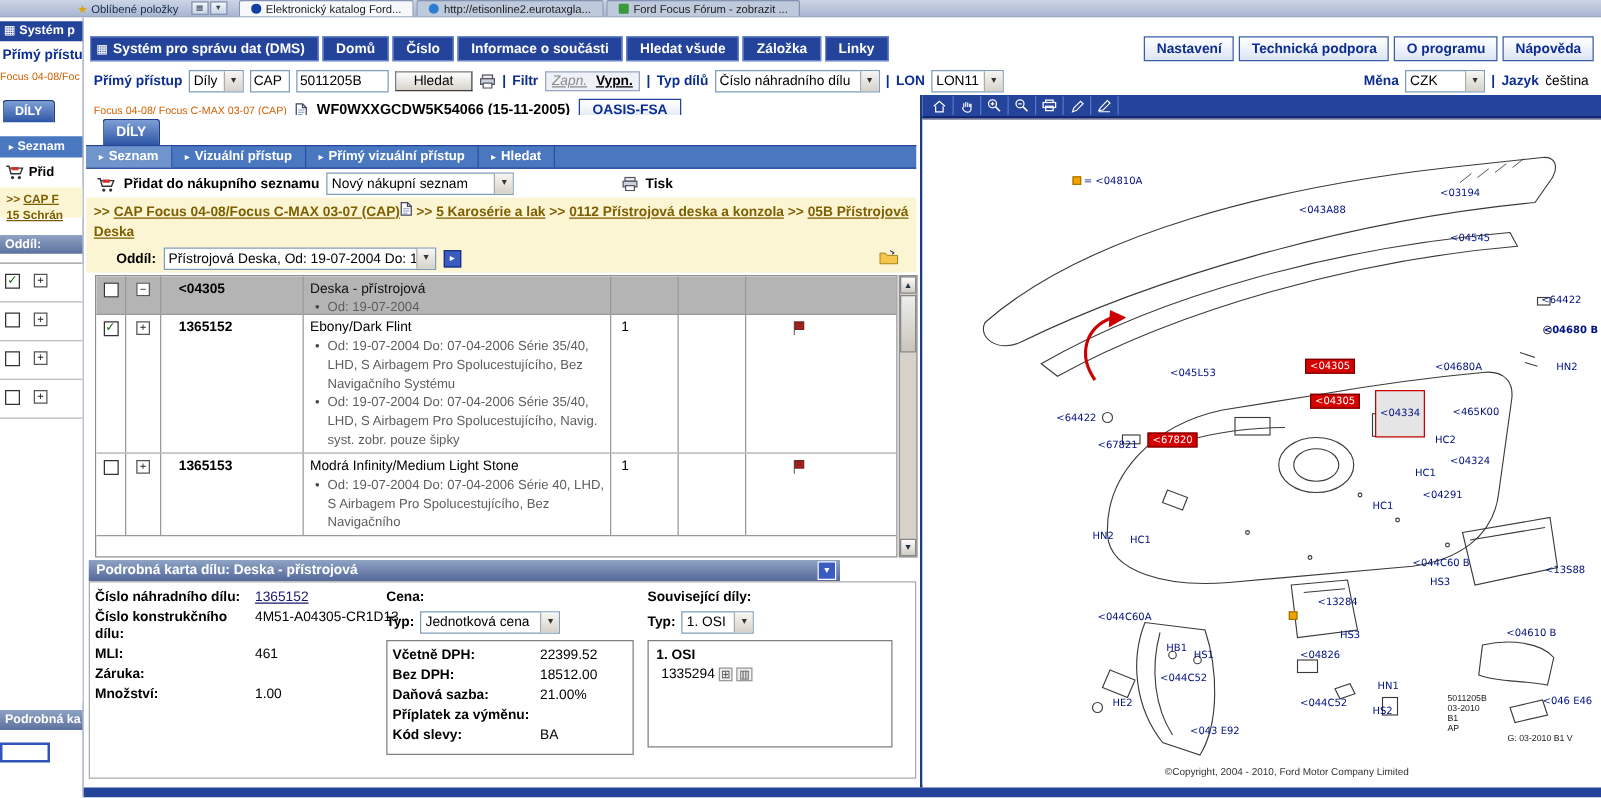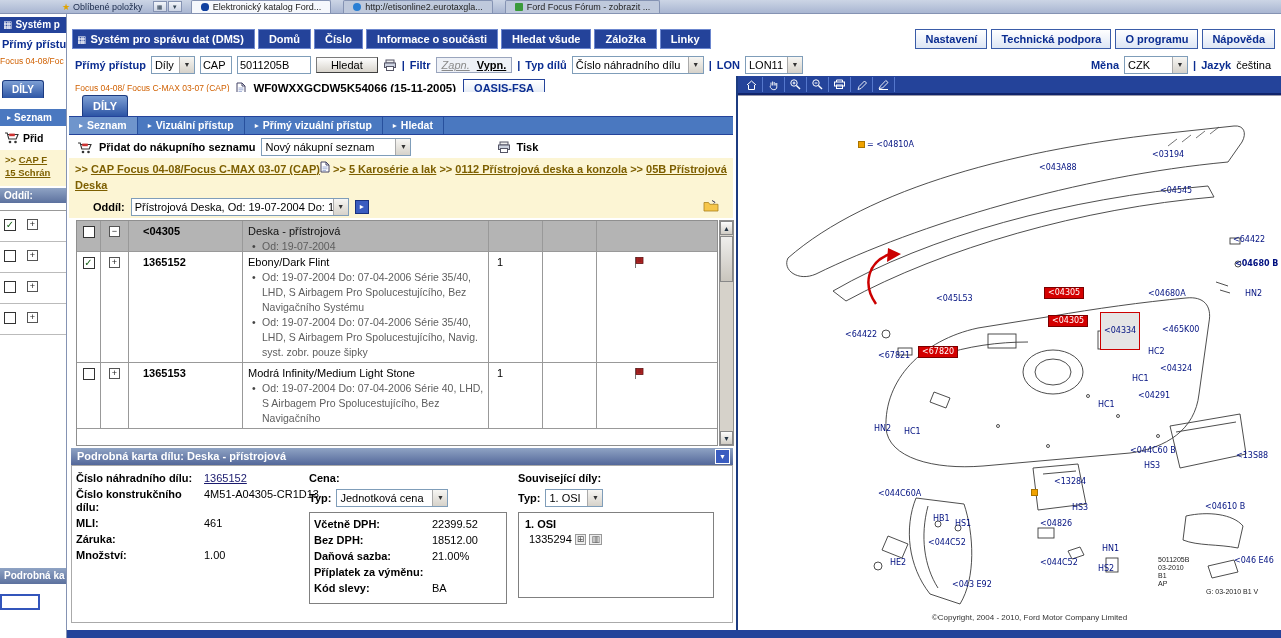--- a/index.html
+++ b/index.html
@@ -5,36 +5,36 @@
 *{margin:0;padding:0;box-sizing:border-box}
 html,body{width:1281px;height:638px}
 body{position:relative;overflow:hidden;background:#fff;font-family:"Liberation Sans","DejaVu Sans",sans-serif;font-size:11px;color:#000}
 
 
 .bstrip{position:absolute;left:0;top:0;width:1281px;height:14px;background:linear-gradient(#ccd5e5,#a9b6d2);border-bottom:1px solid #8593b3;display:flex;align-items:flex-end;font-size:9px}
 .fav{display:flex;align-items:center;gap:3px;margin:0 10px 1px 62px;color:#1a2a4a;white-space:nowrap}
 .star{color:#e0a400;font-size:9px;line-height:9px}
 .mini{width:14px;height:11px;border:1px solid #8593b3;background:linear-gradient(#f2f5fa,#ccd4e4);margin:0 1px 1px 0;font-size:6px;text-align:center;line-height:10px;color:#345}
 #btabs{display:flex;align-items:flex-end;margin-left:8px}
-.btab{height:13px;display:flex;align-items:center;gap:4px;padding:0 9px;border:1px solid #8593b3;border-bottom:none;border-radius:2px 2px 0 0;background:#bfc9dc;color:#222;white-space:nowrap;margin-right:12px;max-width:185px;overflow:hidden}
+.btab{height:13px;display:flex;align-items:center;gap:4px;padding:0 9px;border:1px solid #8593b3;border-bottom:none;border-radius:2px 2px 0 0;background:#bfc9dc;color:#222;white-space:nowrap;margin-right:2px;max-width:185px;overflow:hidden}
 .btab.active{background:#f6f8fc}
 .fvi{width:8px;height:8px;display:inline-block;flex:none}
 .fvi0{background:#1040a0;border-radius:50% / 42%}
 .fvi1{background:#2a7fd4;border-radius:50%}
 .fvi2{background:#3a9a3a;border-radius:1px}
 
 
 .sidebar{position:absolute;left:0;top:14px;width:67px;height:624px;background:#fff;border-right:1px solid #8593b3;overflow:hidden}
 .s-sys{position:absolute;left:0;top:3px;width:67px;height:16px;background:#24439a;color:#fff;font-weight:bold;font-size:10px;line-height:16px;padding-left:3px;white-space:nowrap;display:flex;gap:3px;align-items:center}
 .s-direct{position:absolute;left:2px;top:24px;font-weight:bold;color:#0b2d91;white-space:nowrap}
 .s-veh{position:absolute;left:0;top:42px;color:#d06000;font-size:8.5px;white-space:nowrap}
 .s-tab{position:absolute;left:2px;top:66px;width:42px;height:18px;background:linear-gradient(#7d9fd4,#2d55a5);border:1px solid #1c3b80;border-bottom:none;border-radius:3px 3px 0 0;color:#fff;font-weight:bold;font-size:10px;text-align:center;line-height:18px}
 .s-seznam{position:absolute;left:0;top:95px;width:67px;height:17px;background:#4a78c0;color:#fff;font-weight:bold;font-size:10px;line-height:17px;padding-left:7px;white-space:nowrap;display:flex;gap:3px;align-items:center}
 .s-add{position:absolute;left:4px;top:117px;display:flex;gap:3px;align-items:center;white-space:nowrap;font-size:10.5px}
-.s-crumb{position:absolute;left:0;top:136px;width:67px;height:36px;background:#fcf5d4;color:#7d5f00;font-weight:bold;font-size:9.5px;padding:3px 0 0 5px;line-height:13px;white-space:nowrap}
+.s-crumb{position:absolute;left:0;top:136px;width:67px;height:24px;background:#fcf5d4;color:#7d5f00;font-weight:bold;font-size:9.5px;padding:3px 0 0 5px;line-height:13px;white-space:nowrap}
 .s-crumb .u{text-decoration:underline}
 .s-oddil{position:absolute;left:0;top:174px;width:67px;height:15px;background:linear-gradient(#8fa3c4,#5c719e);color:#fff;font-weight:bold;font-size:10px;line-height:15px;padding-left:4px}
 .s-table{position:absolute;left:0;top:196px;width:67px;height:352px;background:#fff;border-top:1px solid #999}
 .srow{height:31px;border-bottom:1px solid #bbb;position:relative}
 .srow .cb{position:absolute;left:4px;top:8px}
 .srow .exp{position:absolute;left:27px;top:8px}
 .s-detail{position:absolute;left:0;top:554px;width:67px;height:16px;background:linear-gradient(#8fa3c4,#5c719e);color:#fff;font-weight:bold;font-size:10px;line-height:16px;padding-left:4px;white-space:nowrap}
 .s-bluebox{position:absolute;left:0;top:580px;width:40px;height:16px;border:2px solid #3355bb;background:#fff}
 
 
@@ -100,21 +100,21 @@
 .dlist{list-style:none;margin-left:4px}
 .dlist li{color:#5e5e5e;font-size:10.5px;line-height:15px;padding-left:12px;position:relative}
 .dlist li::before{content:"•";position:absolute;left:2px;color:#444}
 .group .dname{color:#111}
 
 .vscroll{position:absolute;left:650px;top:128px;width:15px;height:226px;background:#d6d2ca;border:1px solid #8f8f8f}
 .sarr{width:13px;height:14px;background:linear-gradient(#fdfdfd,#d0ccc4);border:1px solid #888;font-size:7px;text-align:center;line-height:13px;color:#234}
 .sarr.bottom{position:absolute;bottom:0;left:0}
 .sthumb{position:absolute;left:0;top:15px;width:13px;height:46px;background:linear-gradient(#efeeec,#c9c5bd);border:1px solid #888}
 
-.det-hdr{position:absolute;left:2px;top:356px;width:662px;height:17px;background:linear-gradient(#8fa3c4,#54689a);color:#fff;font-weight:bold;line-height:17px;padding-left:6px}
+.det-hdr{position:absolute;left:2px;top:356px;width:601px;height:17px;background:linear-gradient(#8fa3c4,#54689a);color:#fff;font-weight:bold;line-height:17px;padding-left:6px}
 .det-btn{position:absolute;right:3px;top:1px;width:15px;height:15px;background:#3a5cc0;border:1px solid #fff;color:#fff;font-size:7px;line-height:13px;text-align:center}
 .det-body{position:absolute;left:2px;top:373px;width:662px;height:158px;border:1px solid #aaa;background:#fff}
 .d-left{position:absolute;left:4px;top:6px;width:232px}
 .df-row{display:flex;margin-bottom:3px;line-height:13px}
 .df-lbl{width:128px;font-weight:bold;flex:none}
 .df-val{white-space:nowrap}
 .df-val.link{text-decoration:underline;color:#1a1a6e;cursor:pointer}
 .d-price{position:absolute;left:237px;top:6px;width:202px}
 .d-rel{position:absolute;left:446px;top:6px;width:198px}
 .sec-title{font-weight:bold;margin-bottom:5px}

